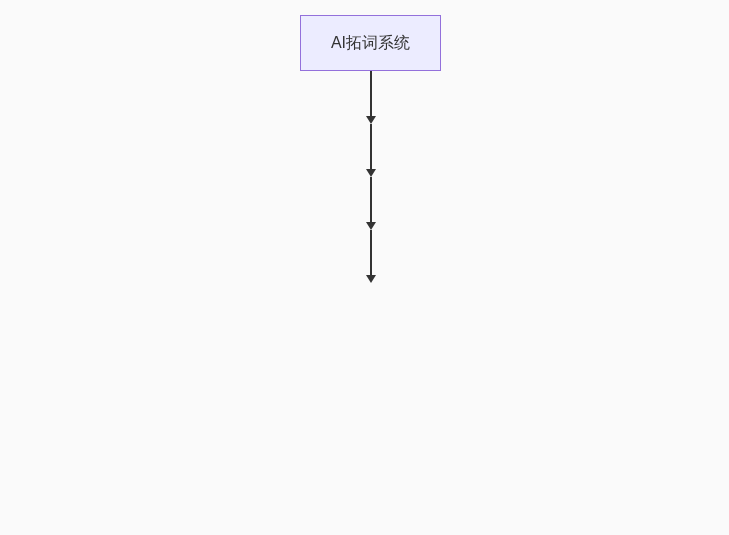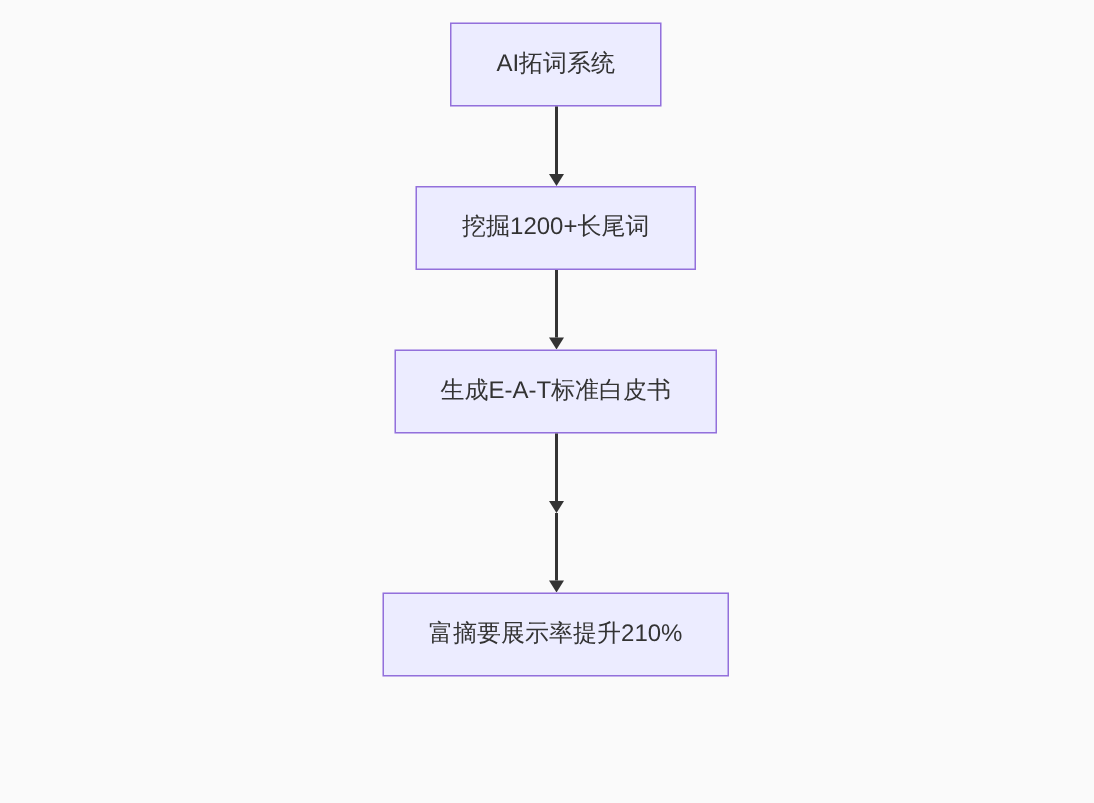--- a/index.html
+++ b/index.html
@@ -63,36 +63,33 @@
 <div id="stage">
   <div id="flowchart">
 
     <div class="node">AI拓词系统</div>
 
     <div class="edge">
       <div class="line"></div>
       <div class="head"></div>
     </div>
 
-    <div class="node">挖掘1200+长尾词</div>
-
-    <div class="edge">
-      <div class="line"></div>
-      <div class="head"></div>
-    </div>
-
-    <div class="node">生成E-A-T标准白皮书</div>
 
     <div class="edge">
       <div class="line"></div>
       <div class="head"></div>
     </div>
 
 
     <div class="edge">
       <div class="line"></div>
       <div class="head"></div>
     </div>
 
-    <div class="node">富摘要展示率提升210%</div>
+
+    <div class="edge">
+      <div class="line"></div>
+      <div class="head"></div>
+    </div>
+
 
   </div>
 </div>
 
 </body></html>

